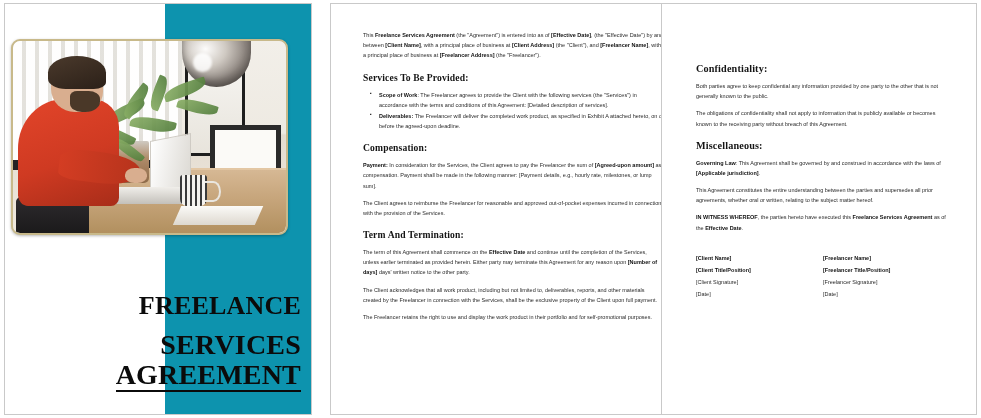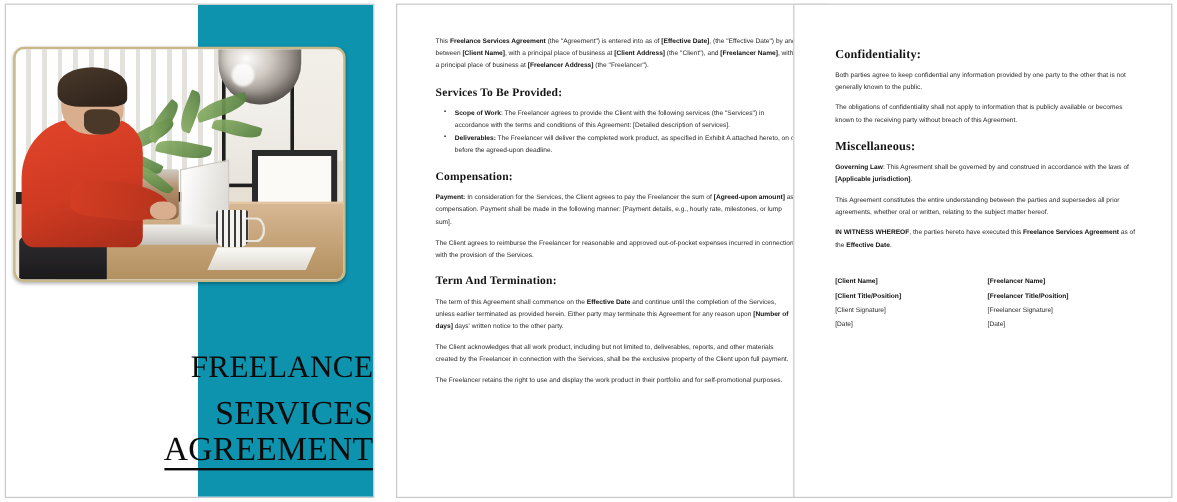--- a/index.html
+++ b/index.html
@@ -186,44 +186,44 @@
   }
   .ph-papers {
     position: absolute; left: 60%; top: 86%; width: 30%; height: 10%;
     background: linear-gradient(180deg,#fbfaf7,#ddd8cf);
     transform: skewX(-24deg);
   }
 
   .cover-title {
     position: absolute;
     left: 18px;
-    right: 0;
+    right: 10px;
     bottom: 22px;
     text-align: right;
     font-family: "Liberation Serif", serif;
-    font-weight: normal;
+    font-weight: bold;
     color: #0b0b0b;
     line-height: 1.0;
     letter-spacing: .2px;
   }
   .cover-title .l1 { font-size: 26px; display: block; }
   .cover-title .l2 { font-size: 28px; display: block; margin-top: 12px; }
   .cover-title .l3 {
     font-size: 28px; display: inline-block; margin-top: 2px;
     border-bottom: 2px solid #0b0b0b; padding-bottom: 1px;
   }
 
   
   .sheet-body {
     position: absolute;
     left: 32px;
     right: 26px;
     top: 26px;
   }
-  #page-3 .sheet-body { left: 34px; right: 26px; top: 25px; }
+  #page-3 .sheet-body { left: 34px; right: 26px; top: 48px; }
 
   h2.doc-h {
     font-family: "Liberation Serif", serif;
     font-size: 9.6px;
     font-weight: bold;
     color: #141414;
     margin: 11px 0 7px 0;
     letter-spacing: .15px;
   }
   #page-3 h2.doc-h { font-size: 10.2px; }

